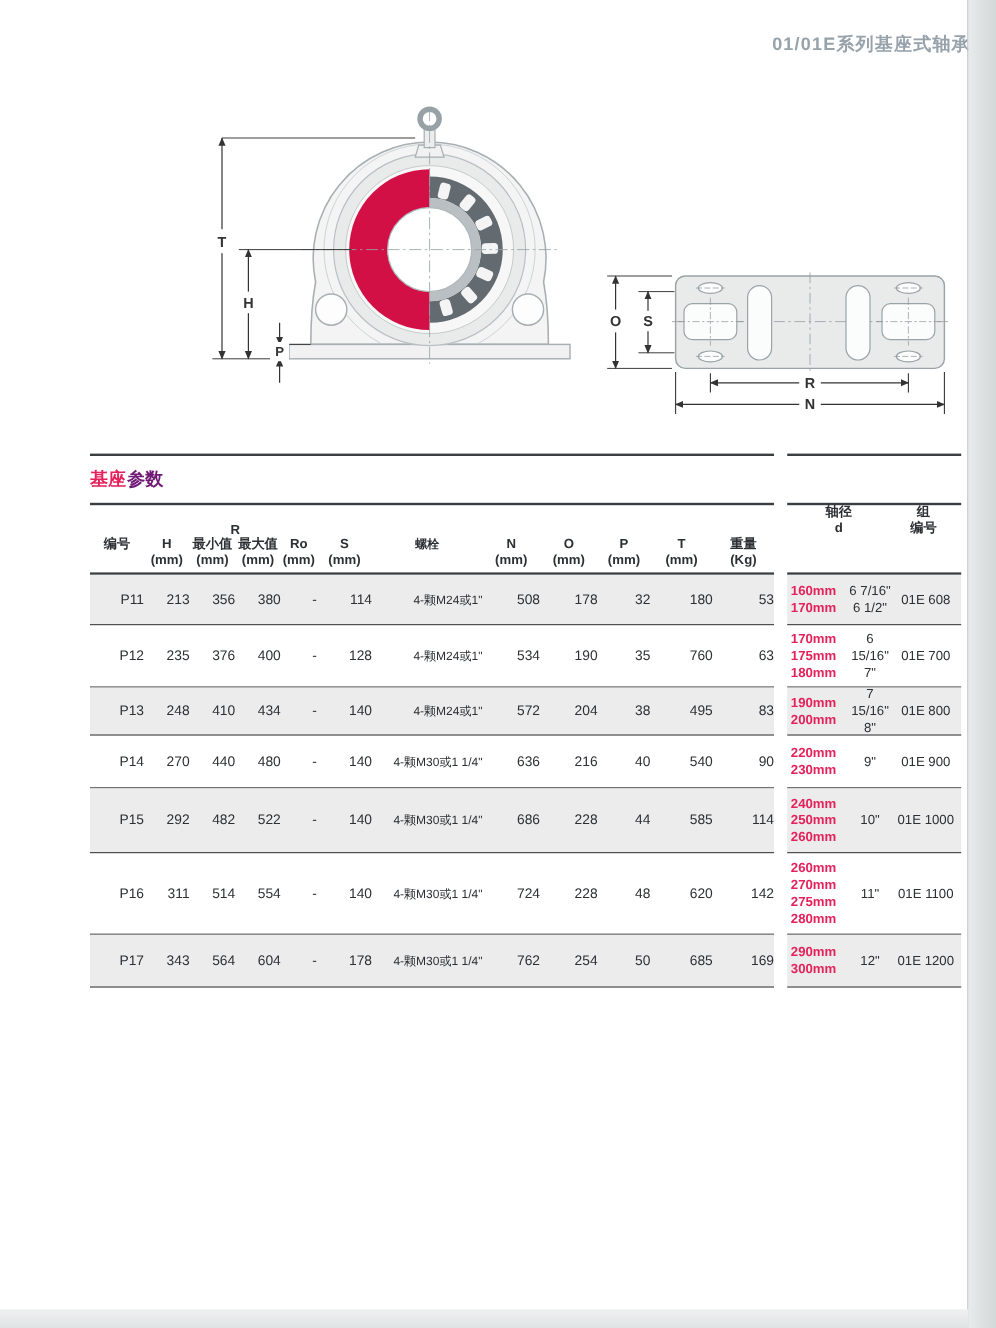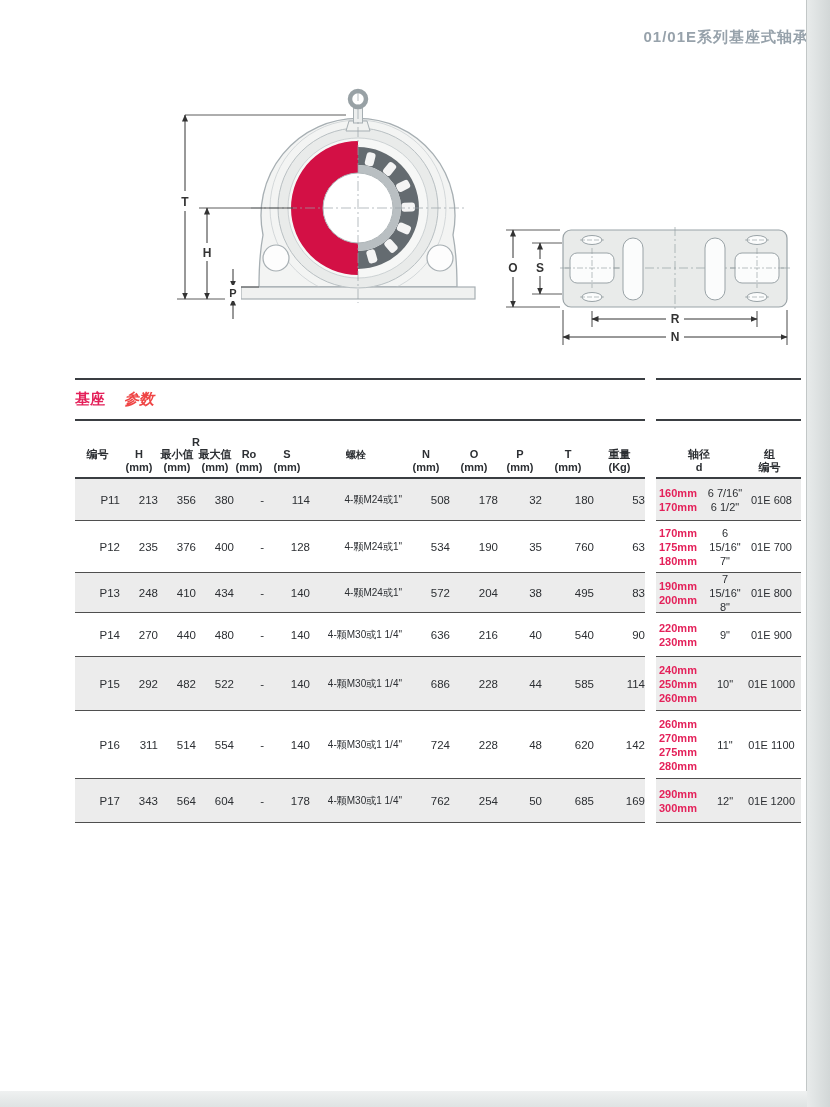--- a/index.html
+++ b/index.html
@@ -24,29 +24,29 @@
   #frontView{left:163px;top:85px;}
   #plateView{left:500px;top:210px;}
 
   
   .table-area{position:absolute;left:75px;top:378px;display:flex;}
   .blk-left{width:570px;}
   .blk-right{width:145px;margin-left:11px;}
   .rule2{height:2px;background:#3a3e42;}
   .title-band{height:39px;display:flex;align-items:center;font-size:15px;font-weight:700;}
   .title-band .red{color:var(--accent);}
-  .title-band .dark{color:#ef4444;margin-left:19px;font-style:italic;}
+  .title-band .dark{color:#701a75;margin-left:1px;}
 
   
   .mt-head{height:58px;display:flex;align-items:flex-end;border-bottom:2px solid #3a3e42;
     font-size:11px;font-weight:700;padding-bottom:3px;}
   .hc{display:flex;flex-direction:column;justify-content:flex-end;align-items:center;line-height:13px;}
   .r-group{display:flex;flex-direction:column;align-items:center;}
   .r-group .r-sub{display:flex;}
-  .st-head{height:58px;display:flex;align-items:flex-end;border-bottom:2px solid #3a3e42;
+  .st-head{height:58px;display:flex;border-bottom:2px solid #3a3e42;
     font-size:11px;font-weight:700;padding-bottom:3px;text-align:center;line-height:13px;}
   .st-head .hd{width:86px;display:flex;flex-direction:column;align-items:center;}
   .st-head .hg{width:55px;display:flex;flex-direction:column;align-items:center;}
 
   
   .mt-row{display:flex;align-items:center;border-bottom:1px solid var(--line);
     font-size:11.5px;text-align:right;}
   .st-row{display:flex;align-items:center;border-bottom:1px solid var(--line);
     font-size:11px;line-height:14px;}
   .shade{background:var(--shade);}

